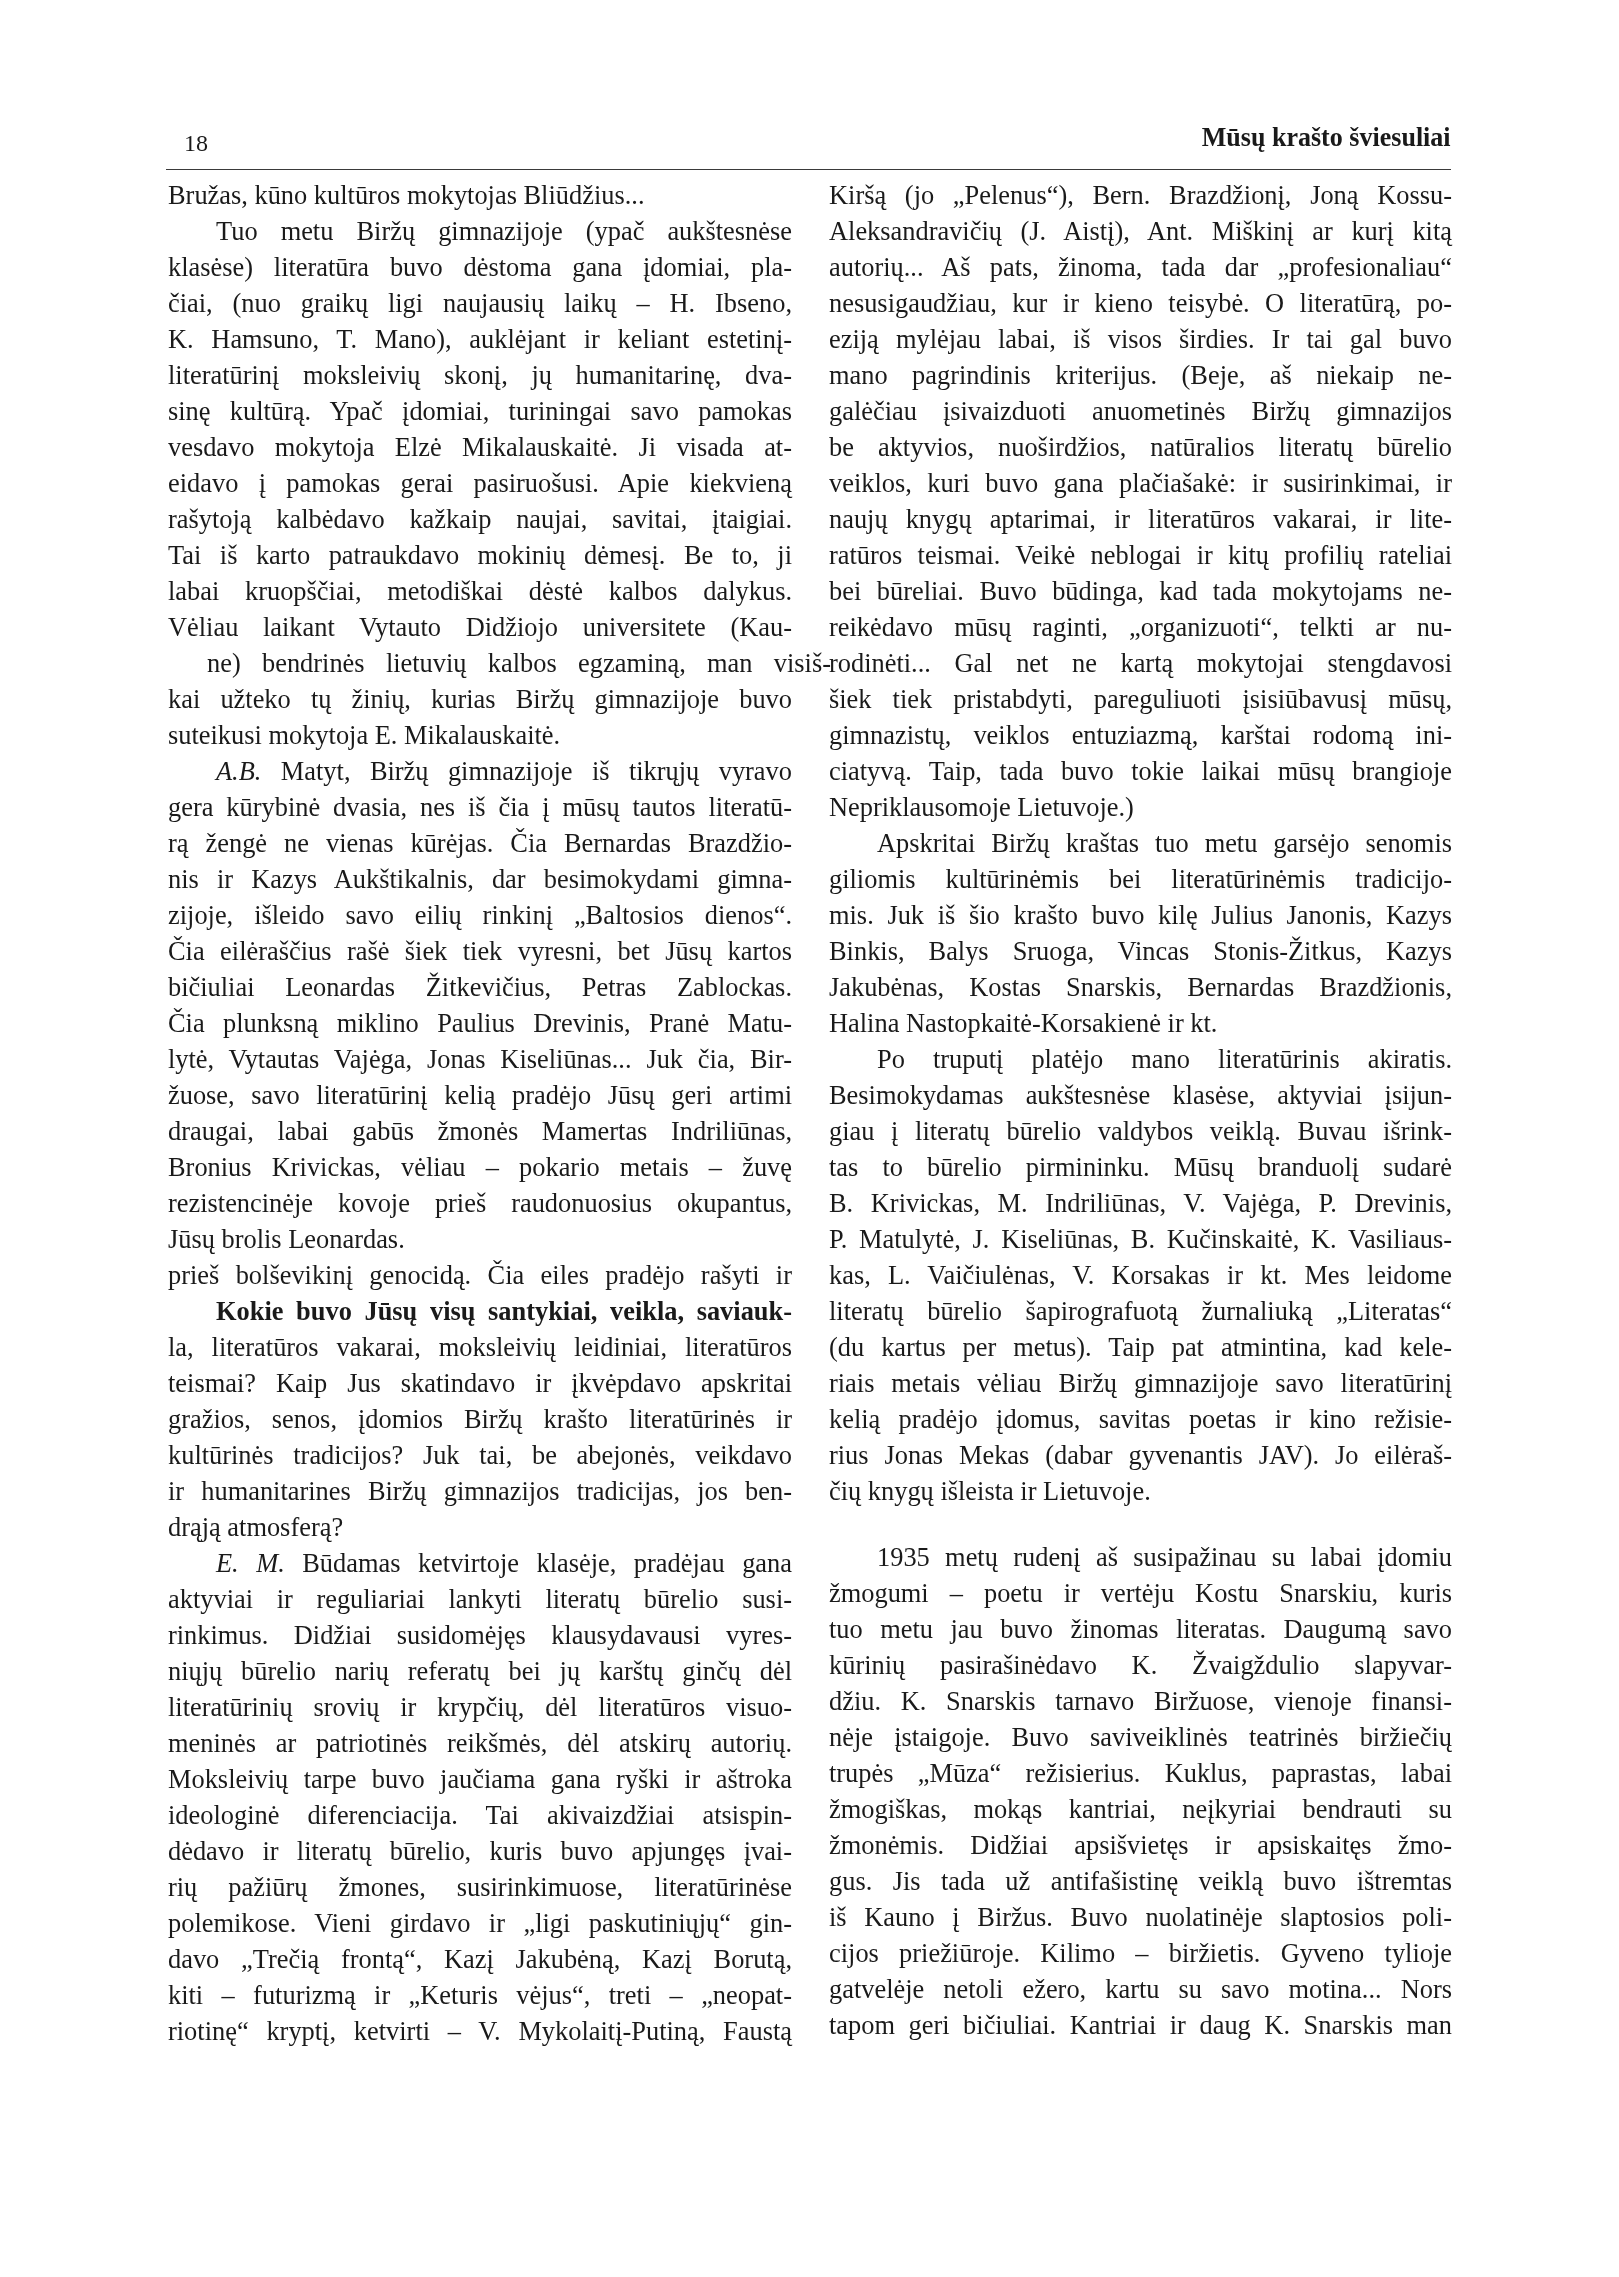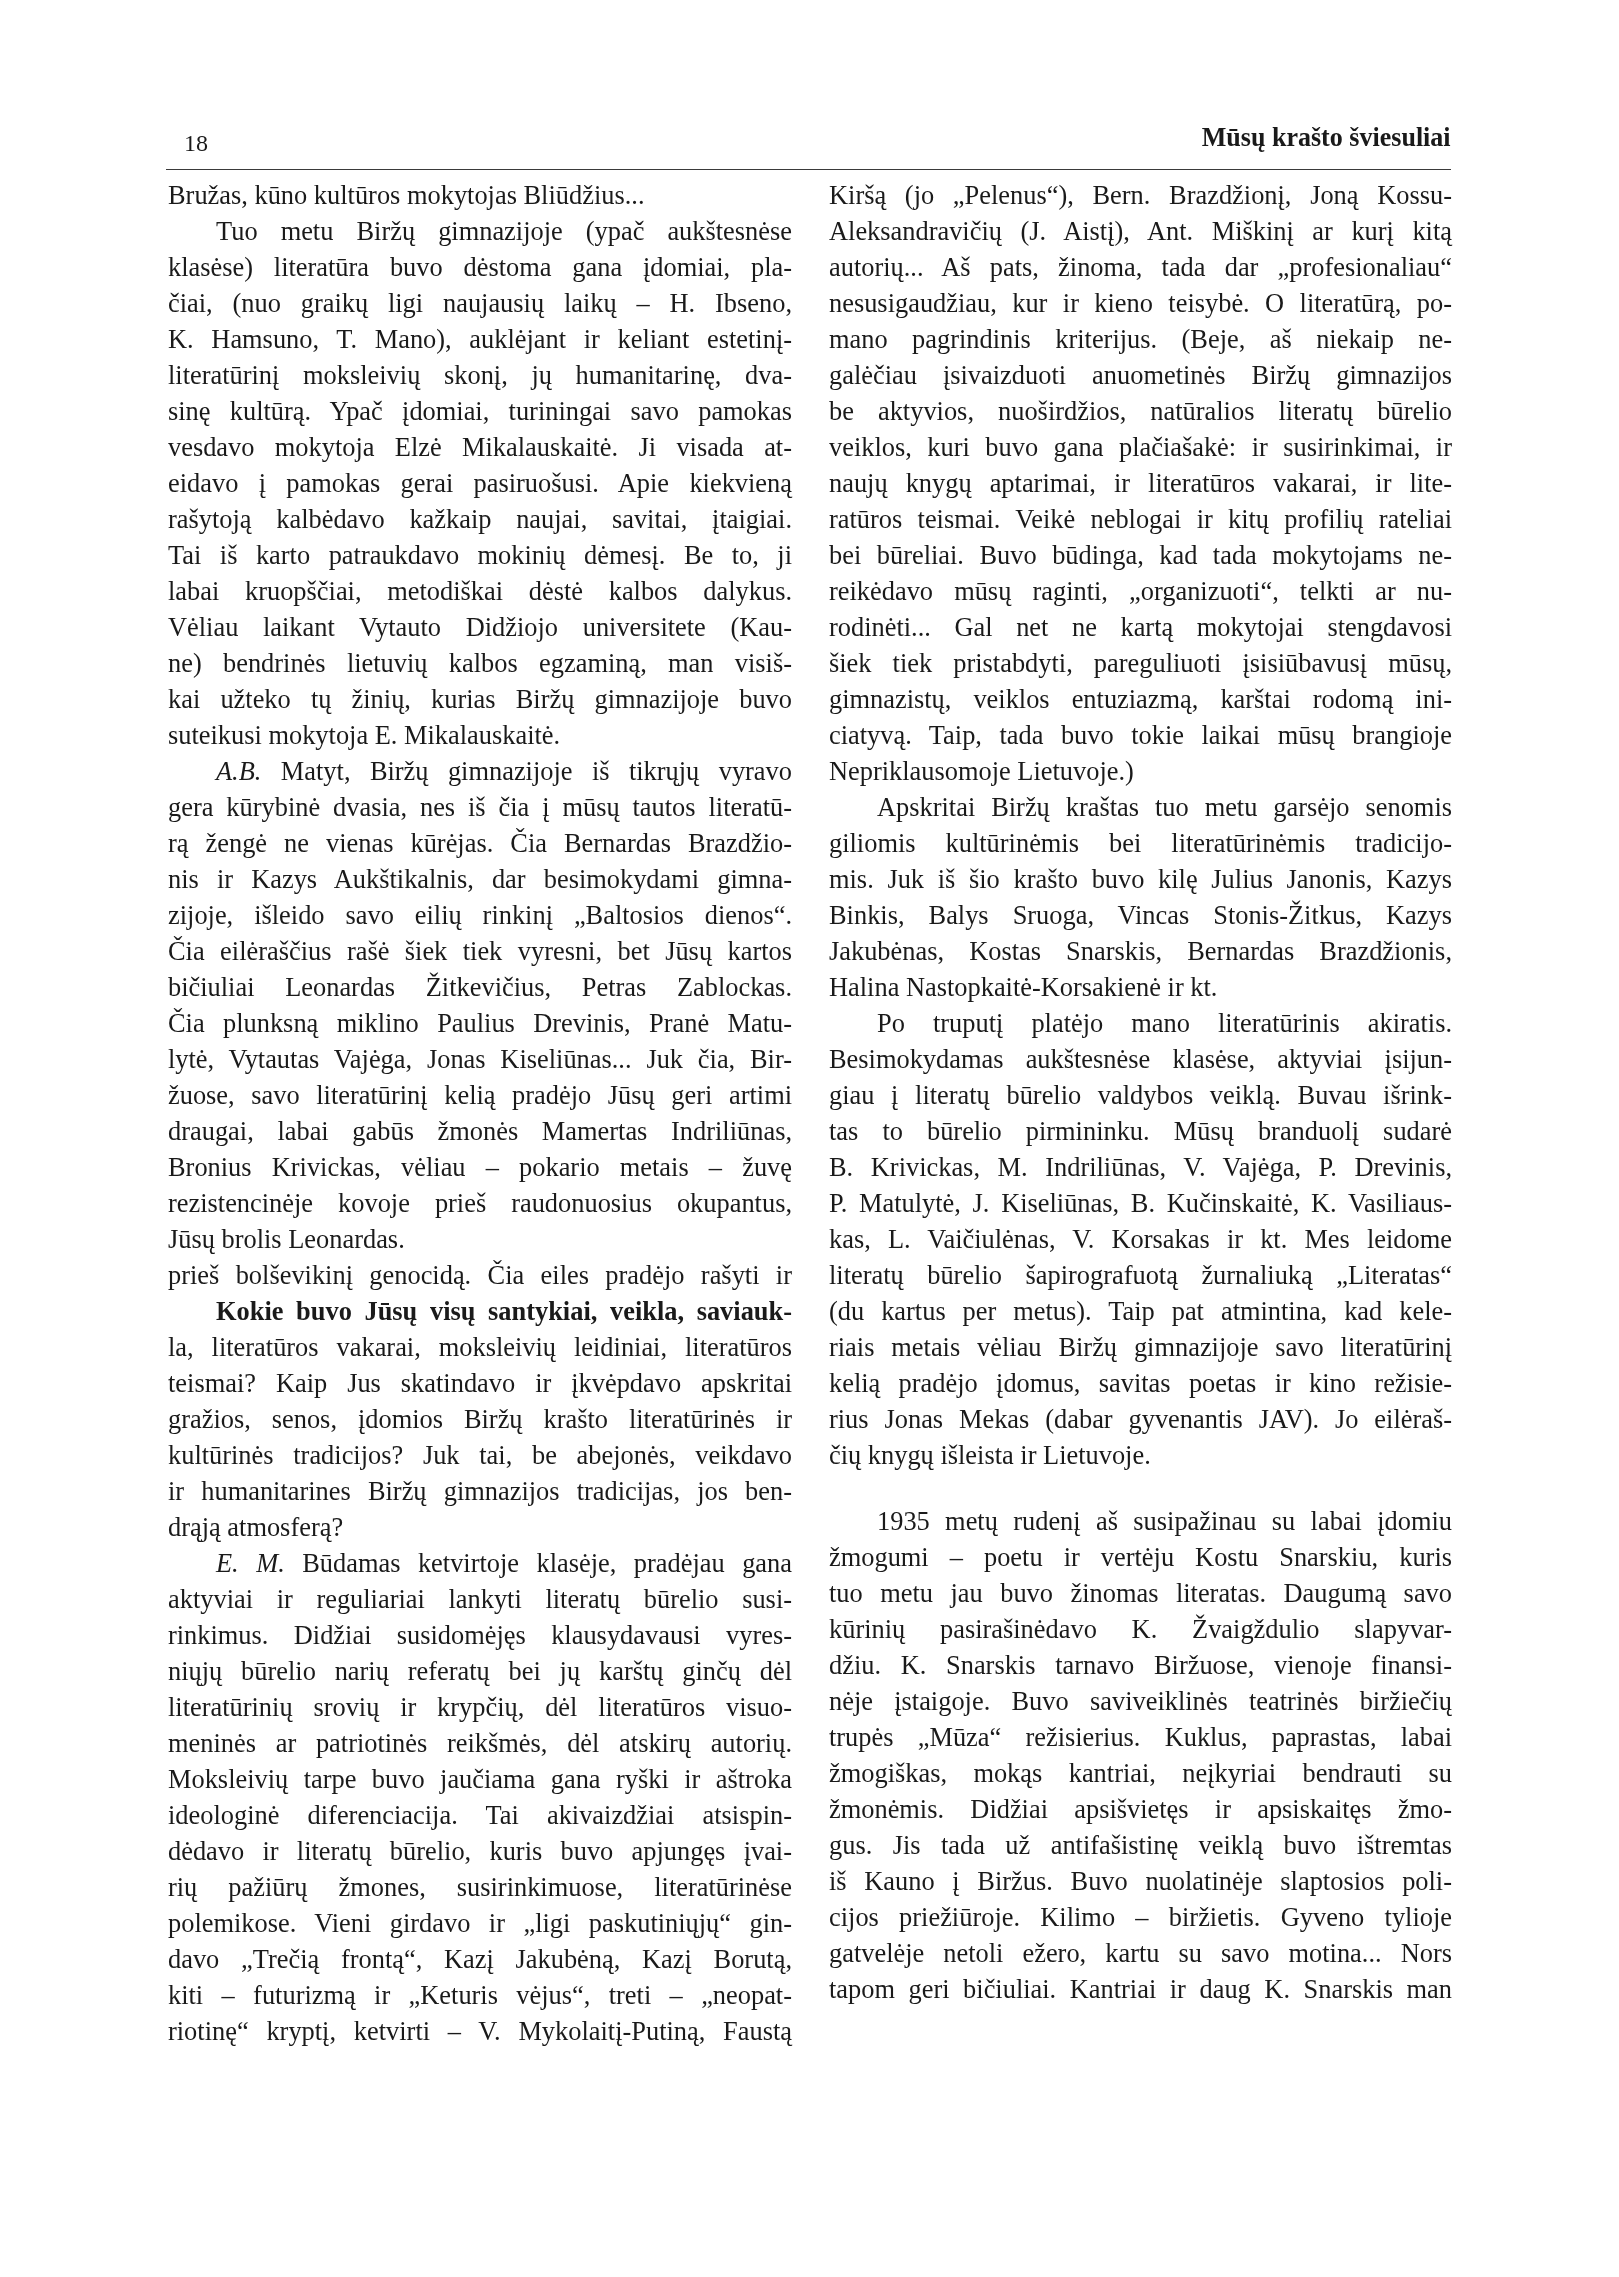--- a/index.html
+++ b/index.html
@@ -77,21 +77,21 @@
     <div class="line">
       <span class="inner" style="width: 624px;"><span>Tai iš karto patraukdavo mokinių dėmesį. Be to, ji</span></span>
     </div>
     <div class="line">
       <span class="inner" style="width: 624px;"><span>labai kruopščiai, metodiškai dėstė kalbos dalykus.</span></span>
     </div>
     <div class="line">
       <span class="inner" style="width: 624px;"><span>Vėliau laikant Vytauto Didžiojo universitete (Kau-</span></span>
     </div>
     <div class="line">
-      <span class="inner" style="width: 624px;"><span>ne) bendrinės lietuvių kalbos egzaminą, man visiš-</span></span>
+      <span class="inner" style="width: 624px; margin-left: 39px;"><span>ne) bendrinės lietuvių kalbos egzaminą, man visiš-</span></span>
     </div>
     <div class="line">
       <span class="inner" style="width: 624px;"><span>kai užteko tų žinių, kurias Biržų gimnazijoje buvo</span></span>
     </div>
     <div class="line last">
       <span class="inner" style="width: 624px;"><span>suteikusi mokytoja E. Mikalauskaitė.</span></span>
     </div>
     <div class="line indent">
       <span class="inner" style="width: 576px;"><em>A.B.</em> <span>Matyt, Biržų gimnazijoje iš tikrųjų vyravo</span></span>
     </div>
@@ -206,20 +206,23 @@
       <span class="inner" style="width: 623px;"><span>Kiršą (jo „Pelenus“), Bern. Brazdžionį, Joną Kossu-</span></span>
     </div>
     <div class="line">
       <span class="inner" style="width: 623px;"><span>Aleksandravičių (J. Aistį), Ant. Miškinį ar kurį kitą</span></span>
     </div>
     <div class="line">
       <span class="inner" style="width: 623px;"><span>autorių... Aš pats, žinoma, tada dar „profesionaliau“</span></span>
     </div>
     <div class="line">
       <span class="inner" style="width: 623px;"><span>nesusigaudžiau, kur ir kieno teisybė. O literatūrą, po-</span></span>
+    </div>
+    <div class="line">
+      <span class="inner" style="width: 623px;"><span>eziją mylėjau labai, iš visos širdies. Ir tai gal buvo</span></span>
     </div>
     <div class="line">
       <span class="inner" style="width: 623px;"><span>mano pagrindinis kriterijus. (Beje, aš niekaip ne-</span></span>
     </div>
     <div class="line">
       <span class="inner" style="width: 623px;"><span>galėčiau įsivaizduoti anuometinės Biržų gimnazijos</span></span>
     </div>
     <div class="line">
       <span class="inner" style="width: 623px;"><span>be aktyvios, nuoširdžios, natūralios literatų būrelio</span></span>
     </div>

